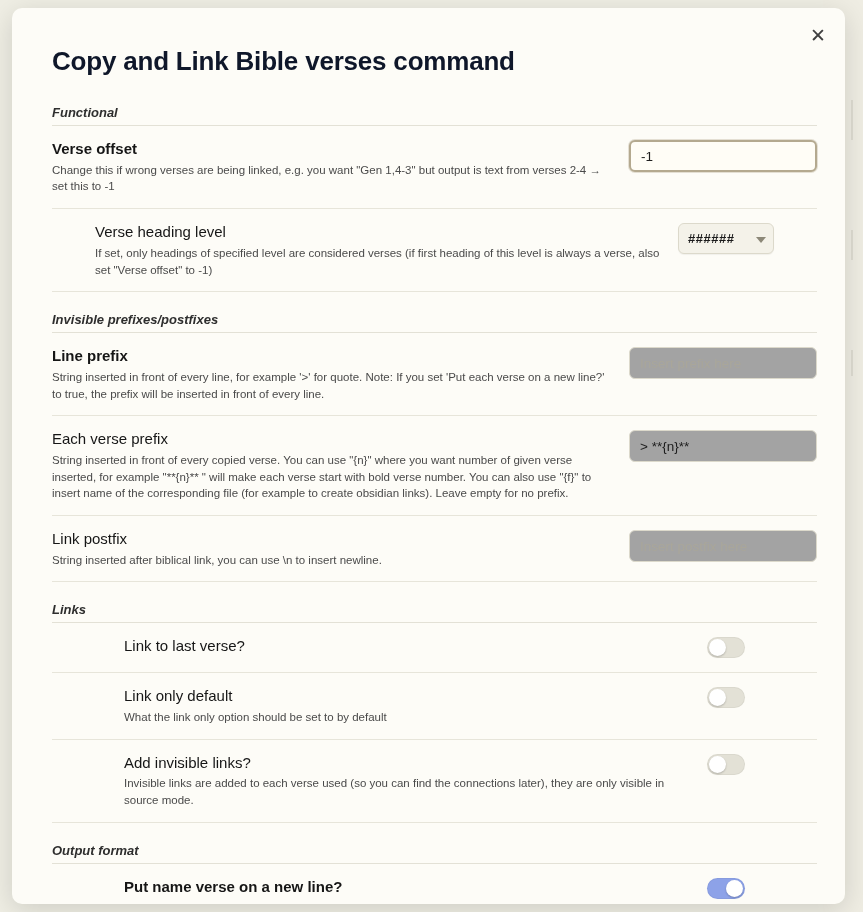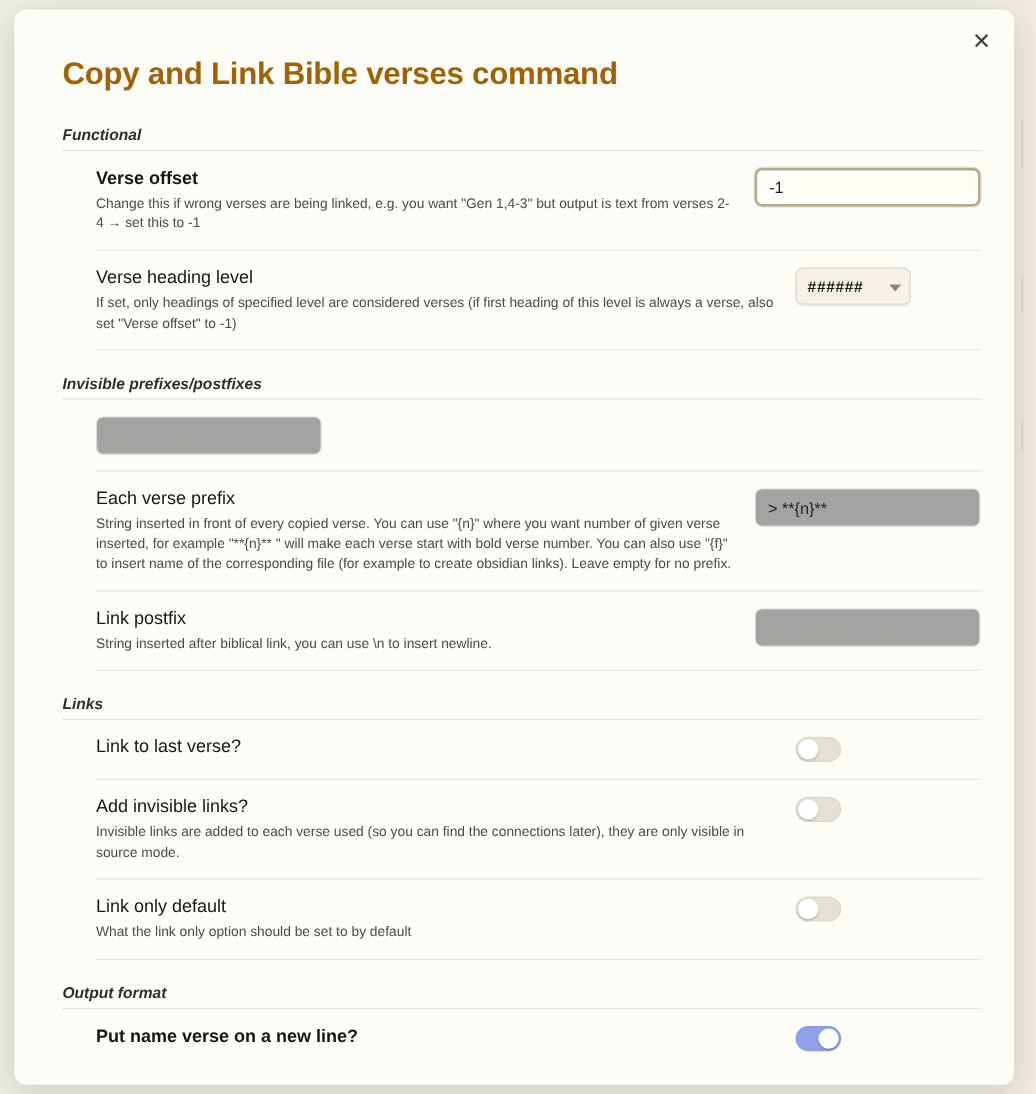--- a/index.html
+++ b/index.html
@@ -43,41 +43,40 @@
     cursor: pointer;
     border-radius: 4px;
     user-select: none;
   }
   .modal-inner {
     padding: 28px 28px 0 40px;
   }
   h1.title {
     font-size: 26px;
     font-weight: bold;
-    color: #a16207;
+    color: #0f172a;
     margin: 10px 0 22px 0;
     letter-spacing: -0.2px;
   }
   .section-heading {
     font-size: 13px;
     font-style: italic;
     font-weight: bold;
     color: #2e2e2e;
     padding: 6px 0 5px 0;
     border-bottom: 1px solid #e3e1d6;
     margin-bottom: 0;
   }
   .setting {
     display: flex;
     align-items: flex-start;
-    justify-content: flex-start;
+    justify-content: center;
     padding: 14px 0 13px 0;
     border-bottom: 1px solid #e7e5da;
     gap: 18px;
-    margin-left: 28px;
   }
   .setting:last-child { border-bottom: none; }
   .setting-info { flex: 1 1 auto; min-width: 0; max-width: 565px; }
   .setting-name {
     font-size: 15px;
     color: #161616;
     margin-bottom: 3px;
     line-height: 1.25;
   }
   .setting-name.bold { font-weight: bold; }
@@ -187,20 +186,24 @@
             <span>######</span>
             <span class="select-caret"></span>
           </div>
         </div>
       </div>
 
       <div class="section-gap"></div>
 
       <div class="section-heading">Invisible prefixes/postfixes</div>
       <div class="setting">
+        <div class="setting-info">
+          <div class="setting-name bold">Line prefix</div>
+          <div class="setting-desc">String inserted in front of every line, for example '&gt;' for quote. Note: If you set 'Put each verse on a new line?' to true, the prefix will be inserted in front of every line.</div>
+        </div>
         <div class="setting-control">
           <input class="text-input" type="text" placeholder="Insert prefix here" style="">
         </div>
       </div>
 
       <div class="setting">
         <div class="setting-info">
           <div class="setting-name">Each verse prefix</div>
           <div class="setting-desc">String inserted in front of every copied verse. You can use "{n}" where you want number of given verse inserted, for example "**{n}** " will make each verse start with bold verse number. You can also use "{f}" to insert name of the corresponding file (for example to create obsidian links). Leave empty for no prefix.</div>
         </div>
@@ -228,34 +231,34 @@
         </div>
         <div class="setting-control">
           <div class="toggle">
               <span class="knob"></span>
             </div>
         </div>
       </div>
 
       <div class="setting">
         <div class="setting-info">
+          <div class="setting-name">Link only default</div>
+          <div class="setting-desc">What the link only option should be set to by default</div>
+        </div>
+        <div class="setting-control">
+          <div class="toggle">
+              <span class="knob"></span>
+            </div>
+        </div>
+      </div>
+
+      <div class="setting">
+        <div class="setting-info">
           <div class="setting-name">Add invisible links?</div>
           <div class="setting-desc">Invisible links are added to each verse used (so you can find the connections later), they are only visible in source mode.</div>
-        </div>
-        <div class="setting-control">
-          <div class="toggle">
-              <span class="knob"></span>
-            </div>
-        </div>
-      </div>
-
-      <div class="setting">
-        <div class="setting-info">
-          <div class="setting-name">Link only default</div>
-          <div class="setting-desc">What the link only option should be set to by default</div>
         </div>
         <div class="setting-control">
           <div class="toggle">
               <span class="knob"></span>
             </div>
         </div>
       </div>
 
       <div class="section-gap"></div>
 

